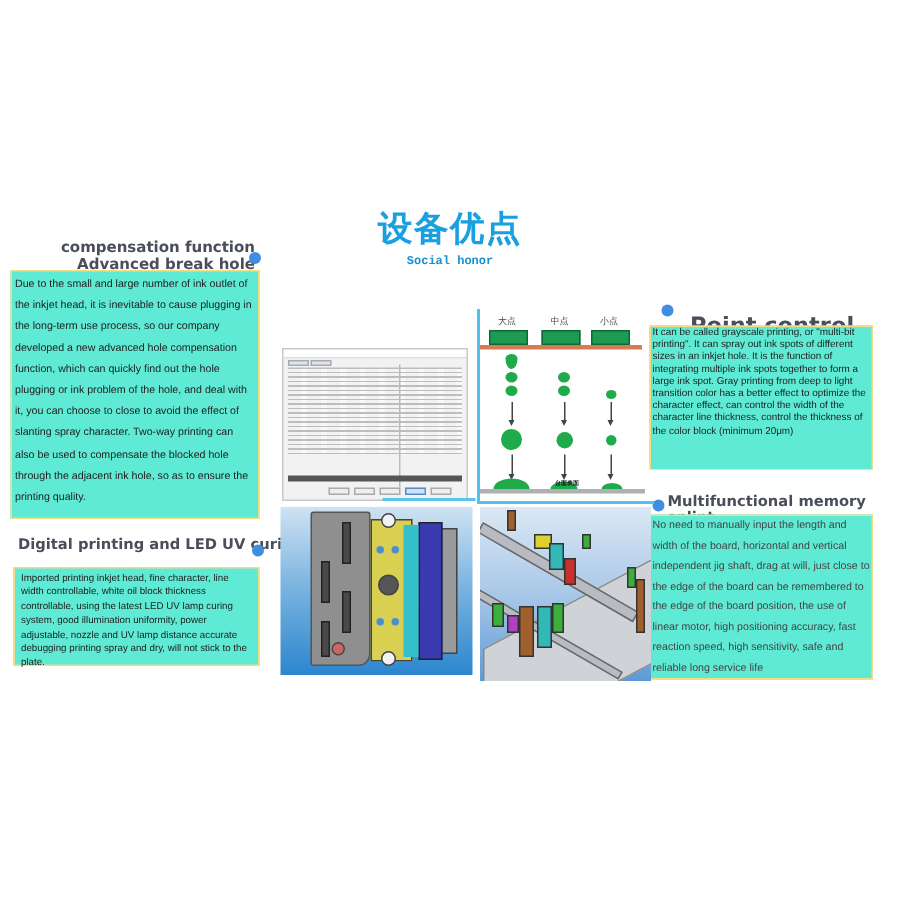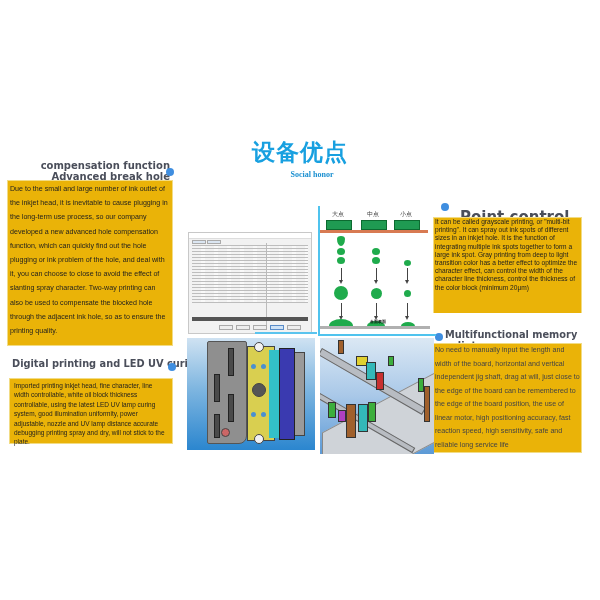--- a/index.html
+++ b/index.html
@@ -1,26 +1,26 @@
 <!DOCTYPE html>
 <html><head>
   <meta charset="utf-8">
   <style>
     * { box-sizing: border-box; margin: 0; padding: 0; }
     html, body { width: 600px; height: 600px; background: #ffffff; overflow: hidden; }
     body { position: relative; font-family: "Liberation Sans", "DejaVu Sans", sans-serif; color: #333; }
     .abs { position: absolute; }
 
     .title-cn { left: 240px; top: 137px; width: 120px; text-align: center; font-family: "DejaVu Sans", sans-serif; font-weight: bold; font-size: 23px; color: #18a0e0; letter-spacing: 1px; }
-    .title-en { left: 252px; top: 170px; width: 120px; text-align: center; font-family: Liberation Serif, serif; font-weight: bold; font-size: 8px; color: #1a8fd0; }
+    .title-en { left: 240px; top: 170px; width: 120px; text-align: center; font-family: Liberation Mono, monospace; font-weight: bold; font-size: 8px; color: #1a8fd0; }
 
     .sec-head { font-family: "DejaVu Sans", sans-serif; font-weight: bold; color: #4a4e5a; line-height: 1.1; }
     .dot { display: inline-block; width: 8px; height: 8px; border-radius: 50%; background: #3f8ee0; }
 
-    .box { border: 1px solid #f2dc84; background: #eab308; color: #1e1e1e; }
+    .box { border: 1px solid #f2dc84; background: #5eead4; color: #1e1e1e; }
 
     
     .h1 { left: 20px; top: 160px; width: 150px; text-align: right; font-size: 10px; }
     .h1-dot { left: 166px; top: 168px; }
     .b1 { left: 7px; top: 180px; width: 166px; height: 166px; font-size: 7.1px; line-height: 14.2px; padding: 1px 2px; }
 
     
     .h2 { left: 12px; top: 359px; font-size: 9.8px; }
     .h2-dot { left: 168px; top: 363px; }
     .b2 { left: 9px; top: 378px; width: 164px; height: 66px; font-size: 6.5px; line-height: 9.4px; padding: 2px 4px; }

